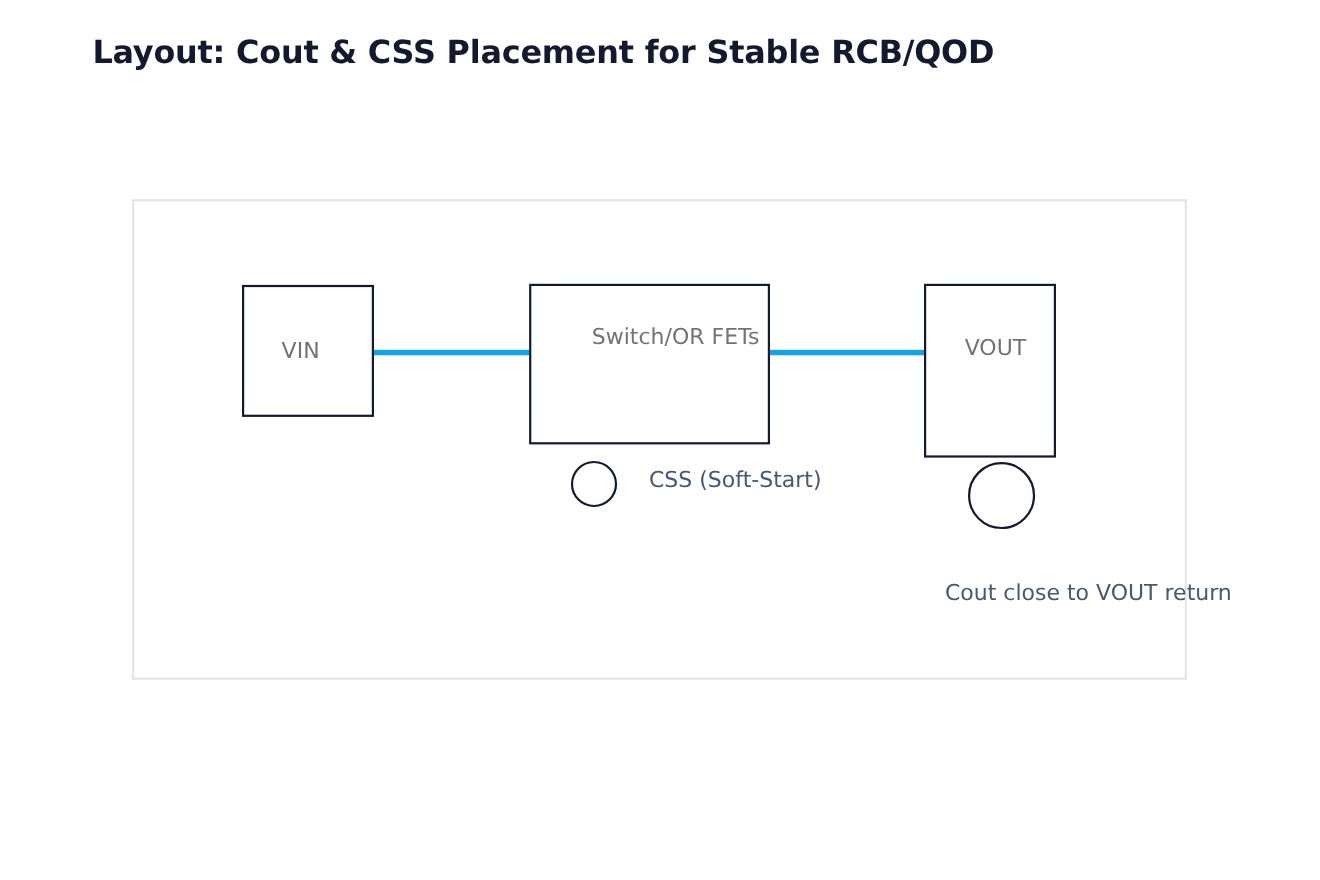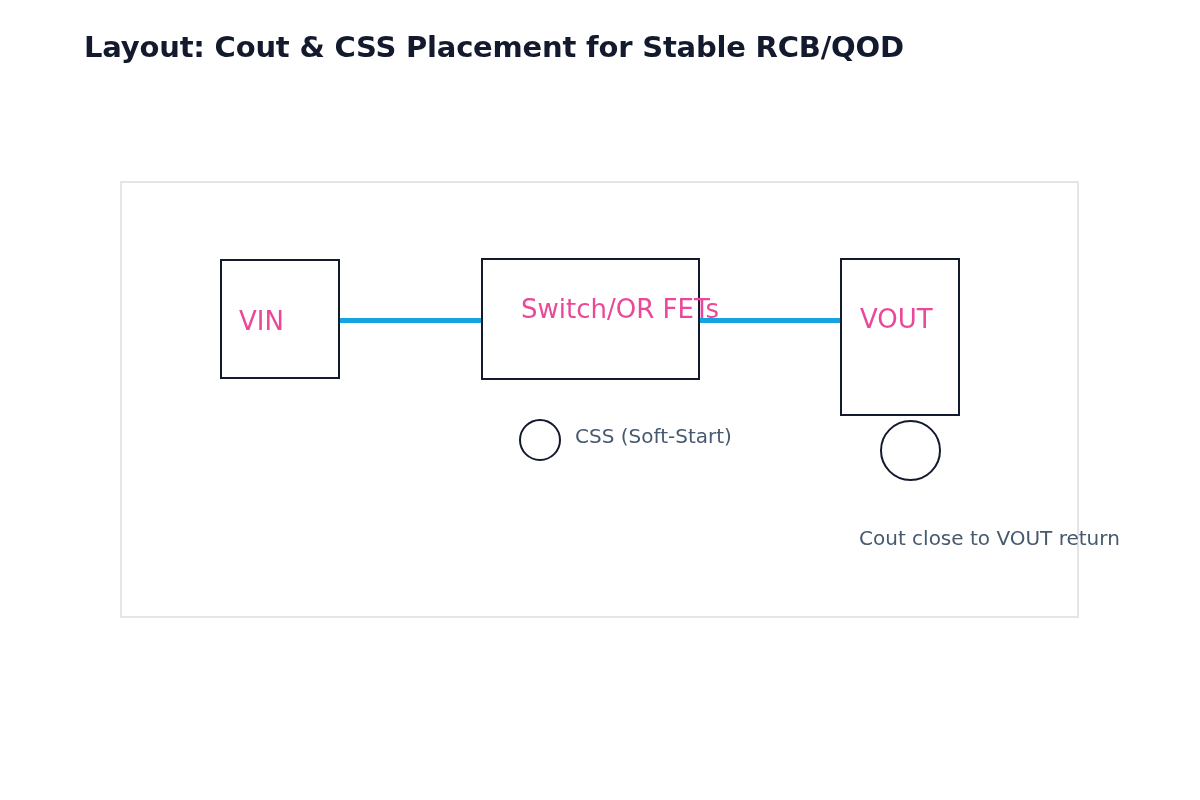--- a/index.html
+++ b/index.html
@@ -68,42 +68,43 @@
 
   
   .block {
     position: absolute;
     border: 2.5px solid #141a2e;
     background: #ffffff;
     box-sizing: border-box;
   }
   .block .block-label {
     position: absolute;
-    font-size: 26px;
-    color: #ec4899;
+    font-size: 20px;
+    color: #737373;
     white-space: nowrap;
     line-height: 1;
+    margin-left: 17px;
   }
 
   .block-vin {
     left: 220px;
     top: 259px;
     width: 120px;
     height: 120px;
   }
   .block-vin .block-label {
     left: 17px;
     top: 47px;
   }
 
   .block-switch {
     left: 481px;
     top: 258px;
     width: 219px;
-    height: 122px;
+    height: 146px;
   }
   
   .block-switch .block-label {
     left: 38px;
     top: 36px;
   }
 
   .block-vout {
     left: 840px;
     top: 258px;
@@ -138,21 +139,21 @@
 
   
   .annotation {
     position: absolute;
     font-size: 20px;
     color: #46596e;
     white-space: nowrap;
     line-height: 1;
   }
   .annotation-css {
-    left: 575px;
+    left: 590px;
     top: 426px;
   }
   .annotation-cout {
     left: 859px;
     top: 528px;
   }
 </style>
 </head>
 <body>
 

